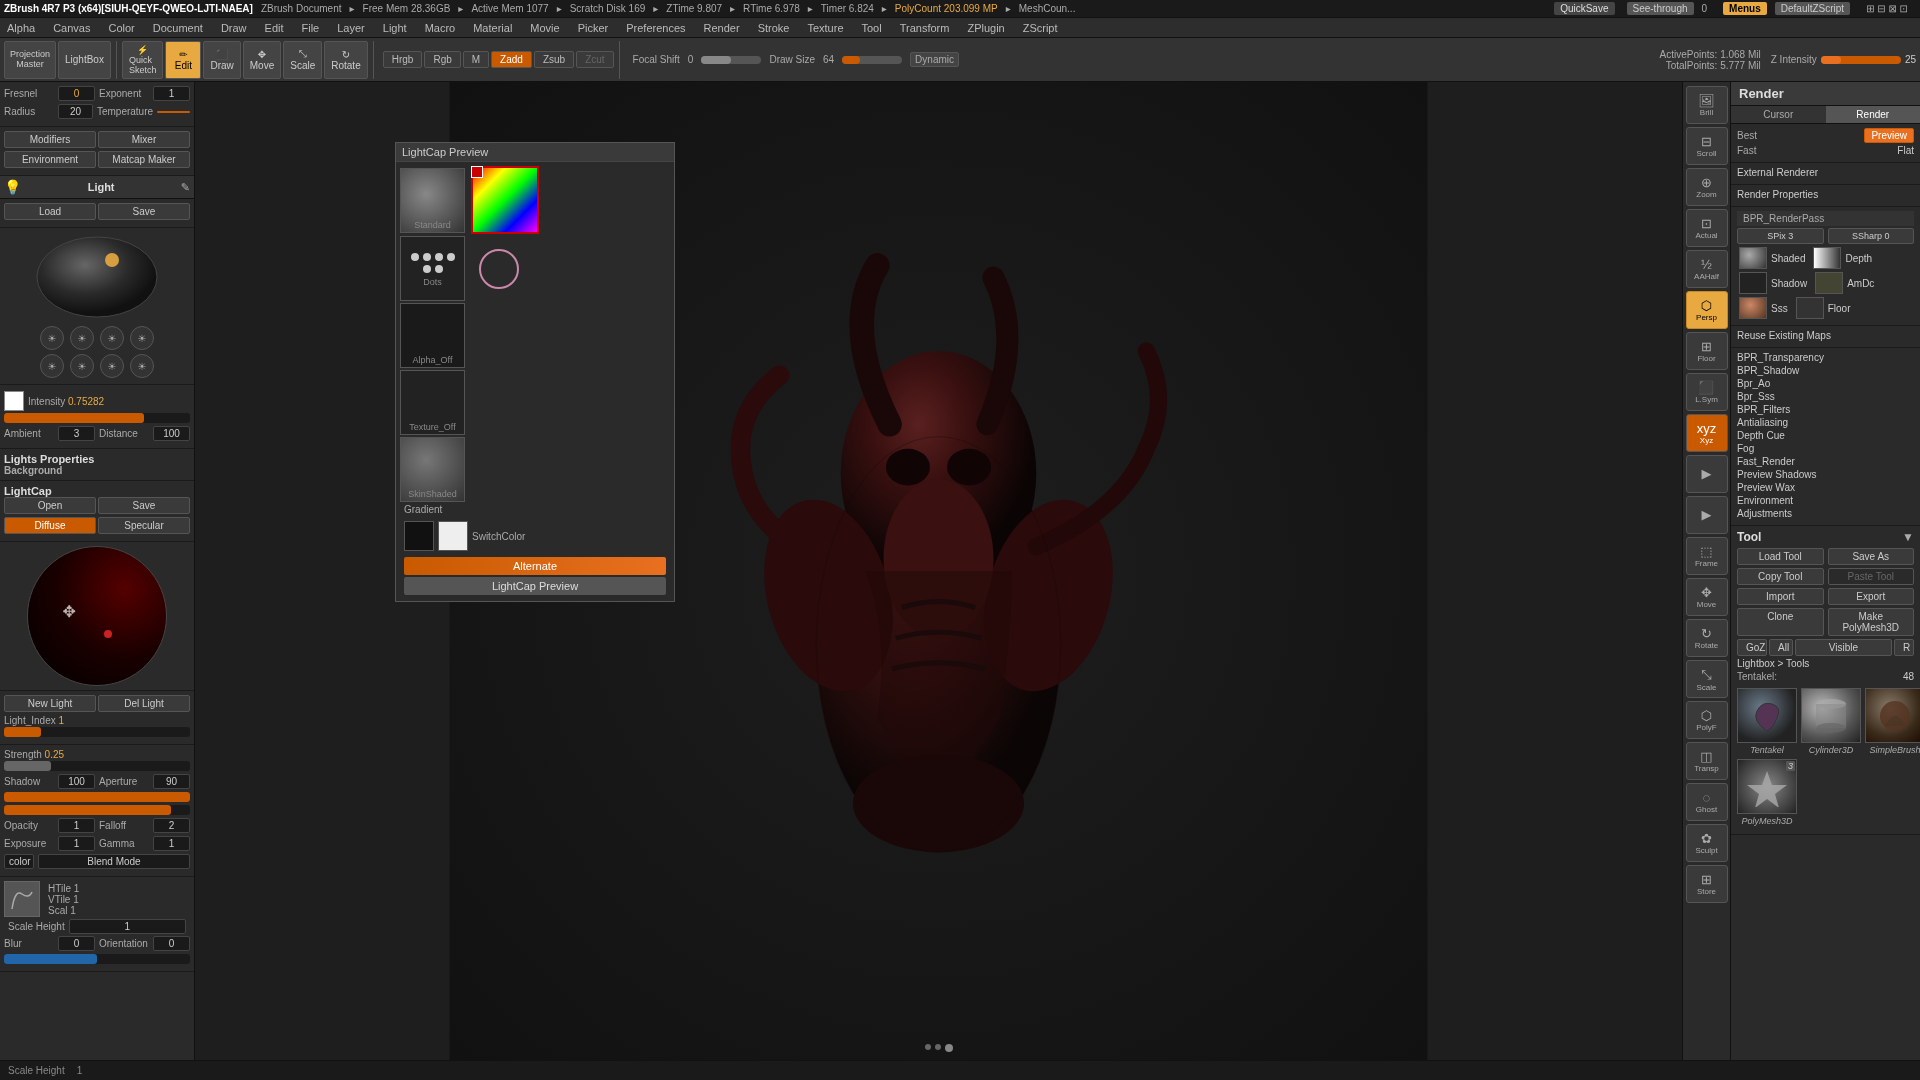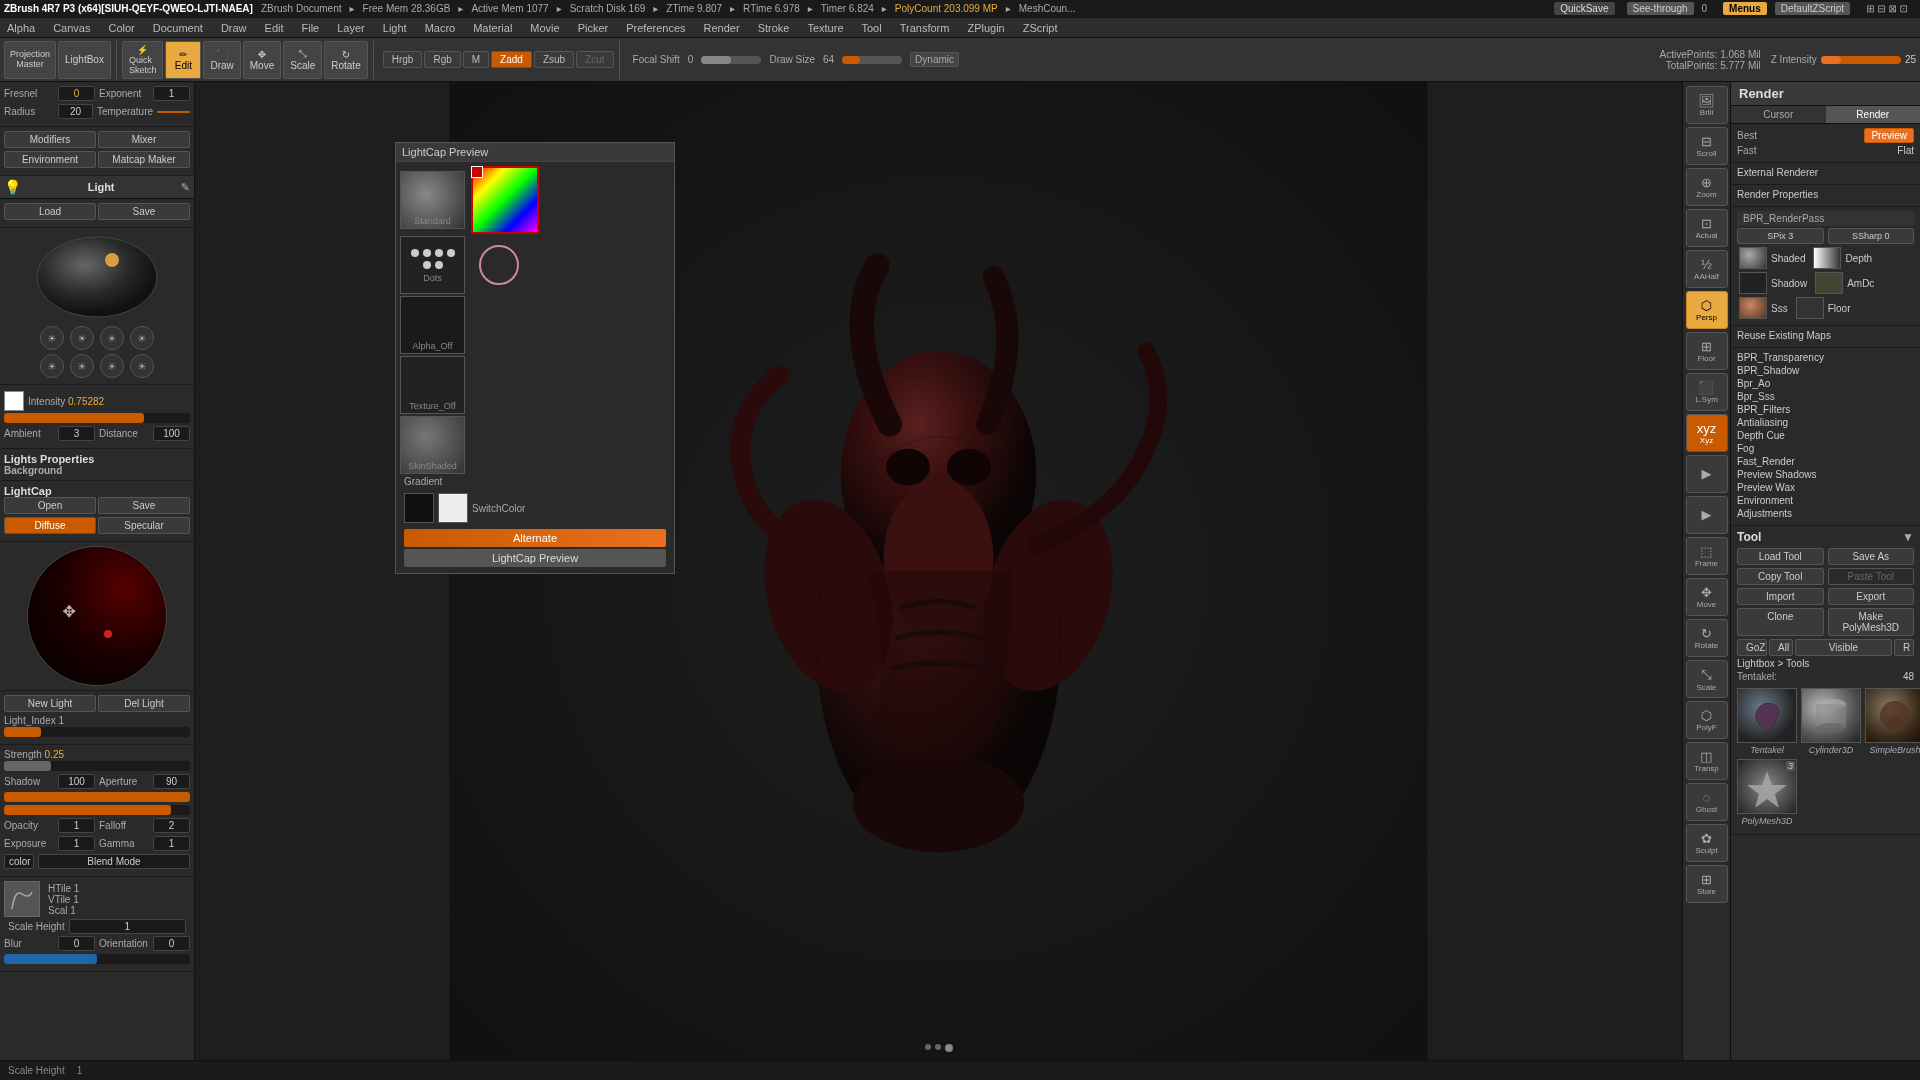--- a/index.html
+++ b/index.html
@@ -318,21 +318,21 @@
       padding: 4px;
     }
     .lc-row {
       display: flex;
       gap: 2px;
       margin-bottom: 2px;
       align-items: center;
     }
     .lc-thumb {
       width: 65px;
-      height: 58px;
+      height: 65px;
       background: #333;
       border: 1px solid #555;
       display: flex;
       align-items: flex-end;
       justify-content: center;
       font-size: 9px;
       color: #888;
       padding-bottom: 2px;
       cursor: pointer;
       overflow: hidden;

